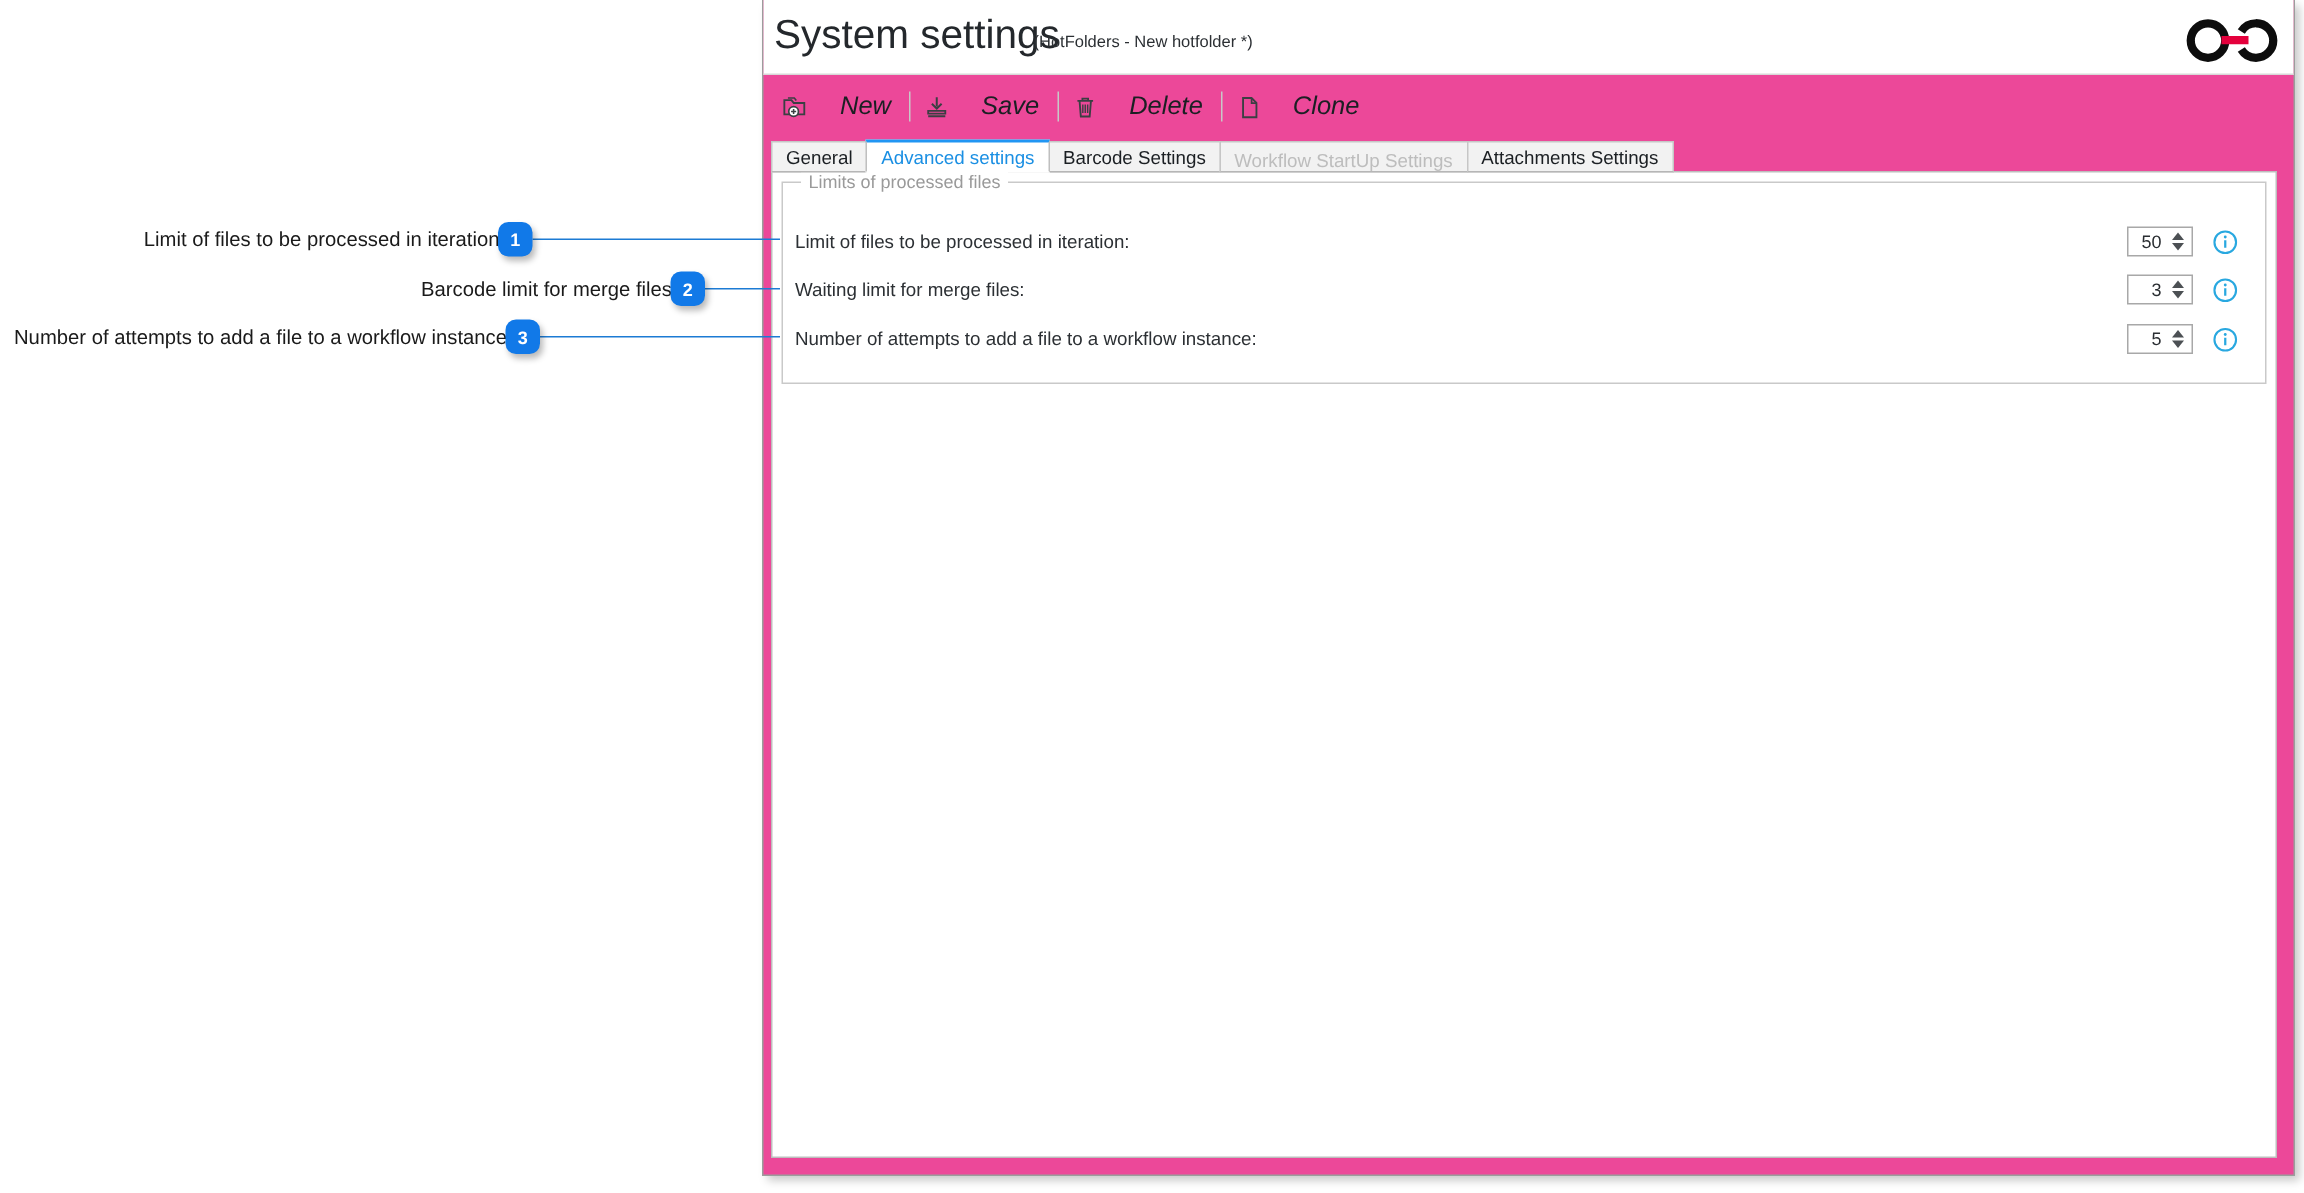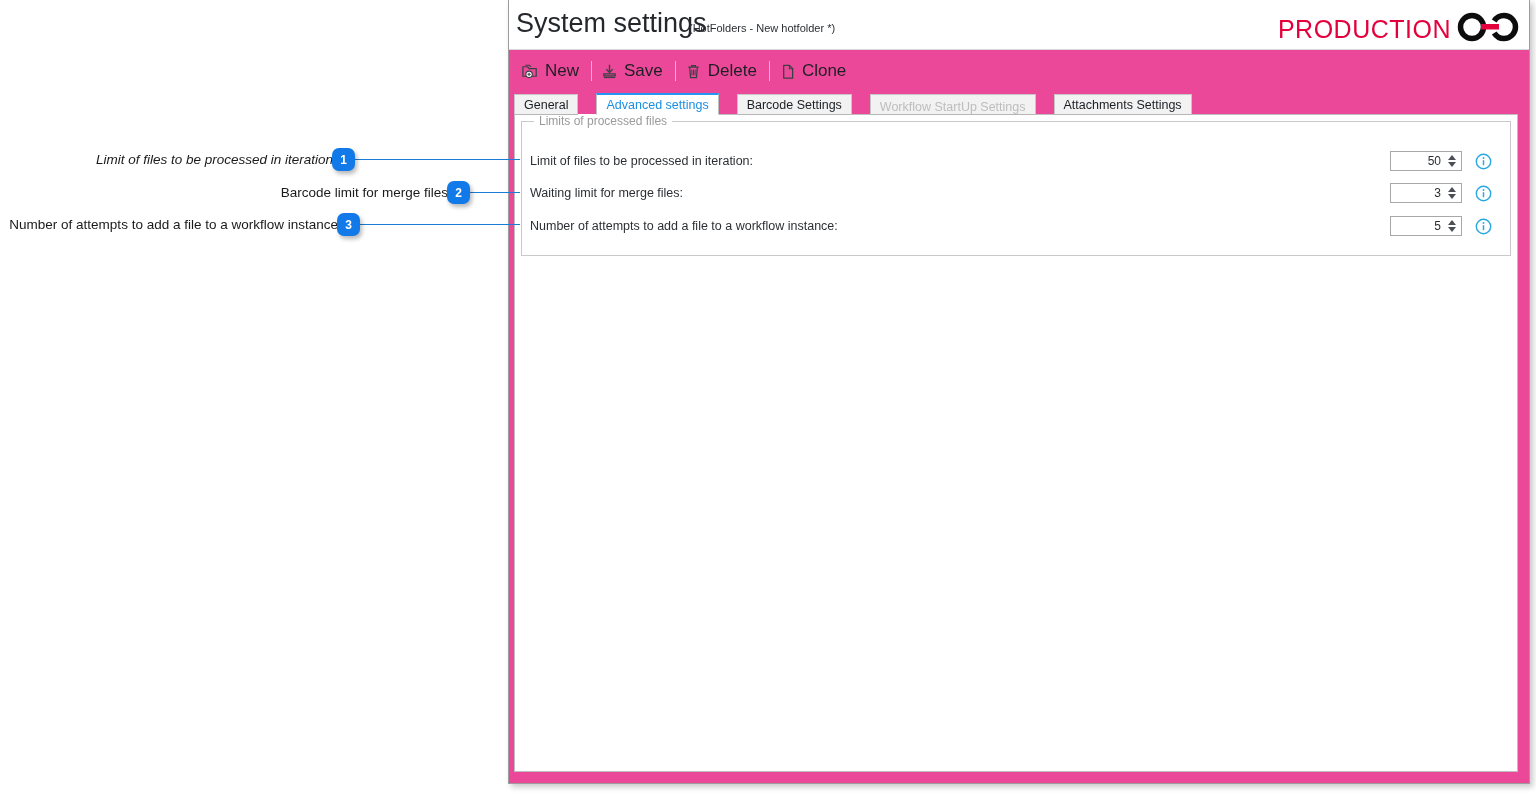--- a/index.html
+++ b/index.html
@@ -92,44 +92,44 @@
   .toolbar {
     position: absolute;
     left: 8px; top: 56px;
     height: 30px;
     display: flex;
     align-items: center;
   }
   .tb-item {
     display: flex;
     align-items: center;
-    gap: 5px;
+    gap: 20px;
     padding: 1px 8px 1px 4px;
     cursor: default;
+    font-style: italic;
   }
   .tb-item span.lbl {
     font-size: 17px;
     color: #1b1f23;
   }
   .tb-sep {
     width: 1px; height: 20px;
     background: #c8c8c8;
     margin: 0 4px;
   }
   .tb-icon { width: 19px; height: 19px; display: block; }
 
   
   .tabs {
     position: absolute;
     left: 5px; top: 94px;
     height: 21px;
     display: flex;
     align-items: flex-end;
     z-index: 25;
-    gap: 19px;
   }
   .tab {
     height: 21px;
     box-sizing: border-box;
     padding: 0 9px;
     font-size: 12.5px;
     color: #1b1f23;
     background: #f2f2f2;
     border: 1px solid #c6c6c6;
     border-bottom: 1px solid #b6b6b6;
@@ -187,21 +187,21 @@
   .form-label {
     position: absolute;
     left: 8px;
     font-size: 12.5px;
     color: #2c3034;
     white-space: nowrap;
   }
   .spinner {
     position: absolute;
     right: 48px;
-    width: 72px; height: 20px;
+    width: 44px; height: 20px;
     border: 1px solid #a8a8a8;
     background: #ffffff;
     box-sizing: border-box;
     display: flex;
     align-items: center;
   }
   .spinner .val {
     flex: 1;
     text-align: right;
     padding-right: 4px;
@@ -230,21 +230,21 @@
     right: 18px;
     width: 17px; height: 17px;
   }
 </style>
 </head>
 <body>
 
 <div id="root">
 
   <div>
-    <div class="callout-label" style="right:1203px; top:152px;font-style:italic;">Limit of files to be processed in iteration</div>
+    <div class="callout-label" style="right:1203px; top:152px;">Limit of files to be processed in iteration</div>
     <div class="callout-badge" style="left:332px; top:148px;">1</div>
     <div class="callout-line" style="left:355px; top:159px; width:165px;"></div>
   </div>
 
   <div>
     <div class="callout-label" style="right:1088px; top:185px;">Barcode limit for merge files</div>
     <div class="callout-badge" style="left:447px; top:181px;">2</div>
     <div class="callout-line" style="left:470px; top:192px; width:50px;"></div>
   </div>
 
@@ -252,21 +252,20 @@
     <div class="callout-label" style="right:1198px; top:217px;">Number of attempts to add a file to a workflow instance</div>
     <div class="callout-badge" style="left:337px; top:213px;">3</div>
     <div class="callout-line" style="left:360px; top:224px; width:160px;"></div>
   </div>
 
   <div class="app-window">
 
     <div class="title-bar">
       <div class="title-main">System settings</div>
       <div class="title-sub">(HotFolders - New hotfolder *)</div>
-      <div class="brand">PRODUCTION</div>
       <div class="brand-logo">
         <svg width="66" height="30" viewBox="0 0 66 30">
           <circle cx="17" cy="15" r="11.5" fill="none" stroke="#0d0d0d" stroke-width="5.5"></circle>
           <path d="M49 3.5 a11.5 11.5 0 1 1 0 23 a11.5 11.5 0 0 1 -9.8 -5.5" fill="none" stroke="#0d0d0d" stroke-width="5.5"></path>
           <path d="M49 3.5 a11.5 11.5 0 0 0 -9.8 5.5" fill="none" stroke="#0d0d0d" stroke-width="5.5"></path>
           <rect x="26" y="12" width="18" height="5.5" fill="#e4003c"></rect>
         </svg>
       </div>
     </div>
 

